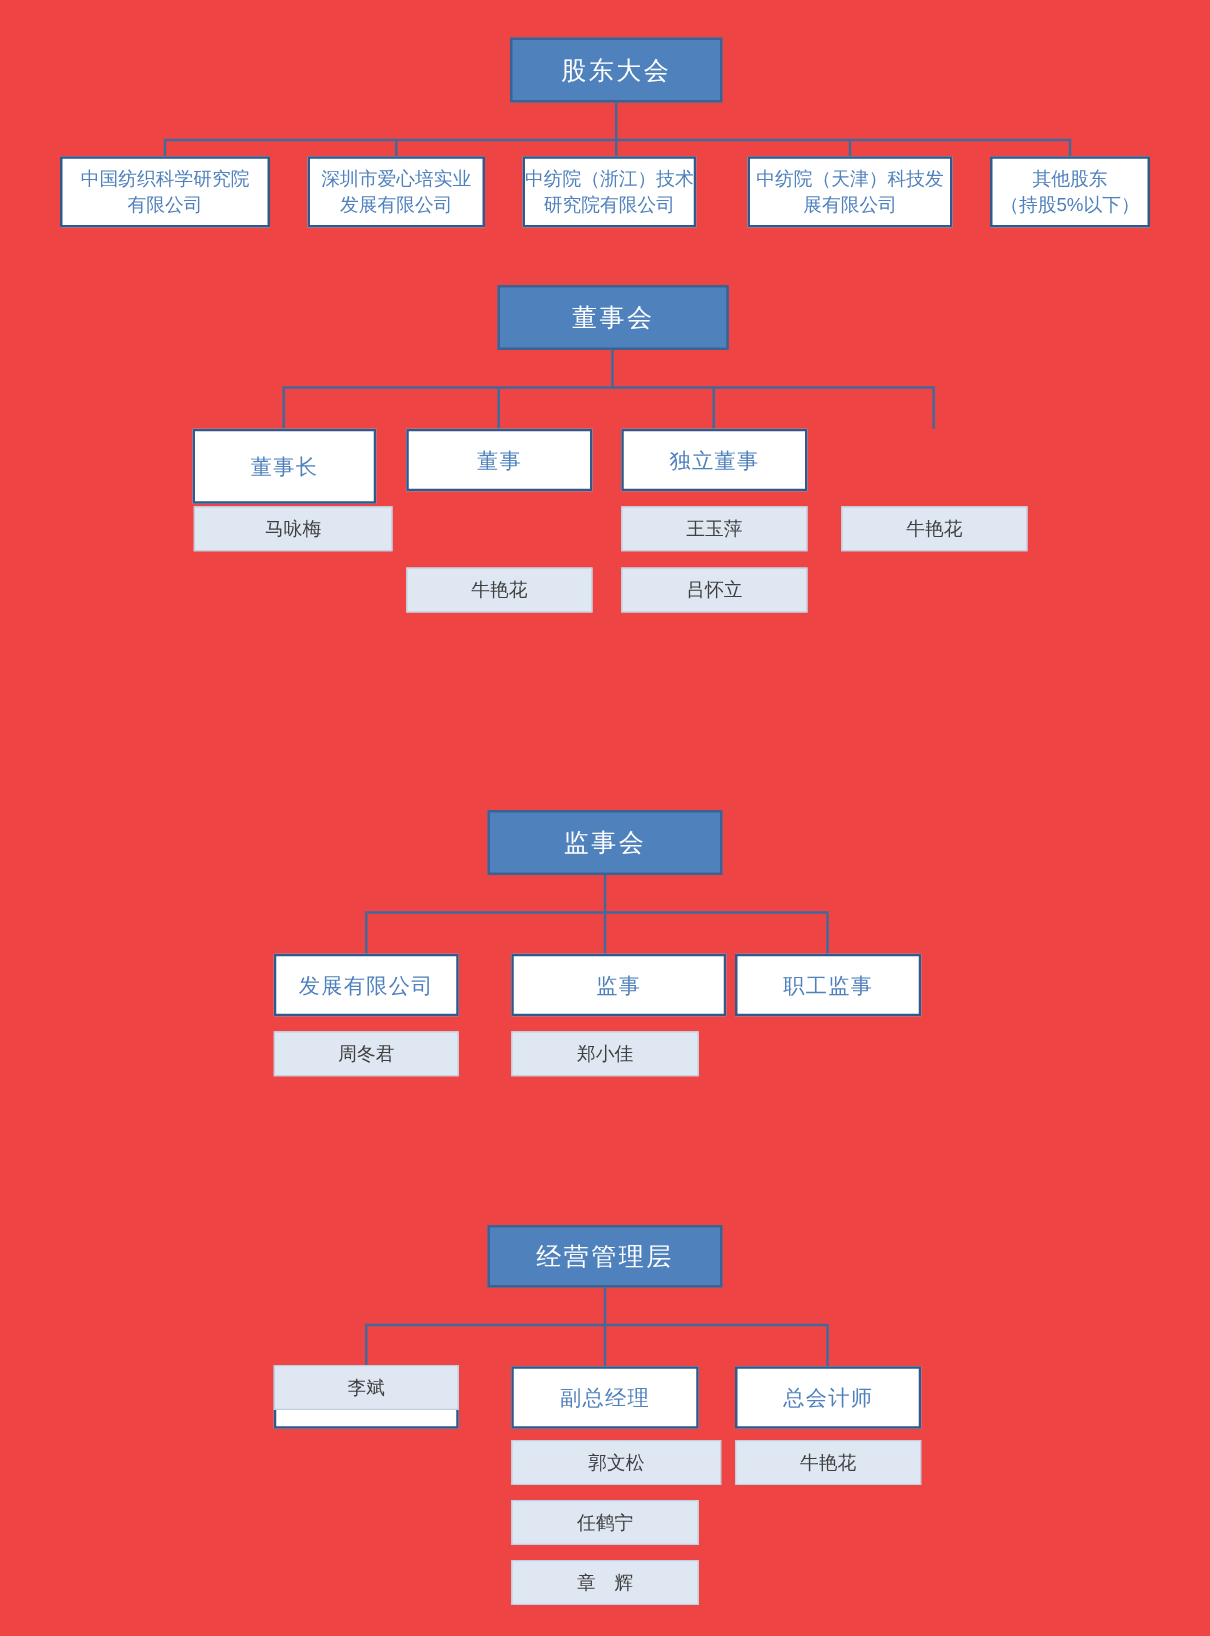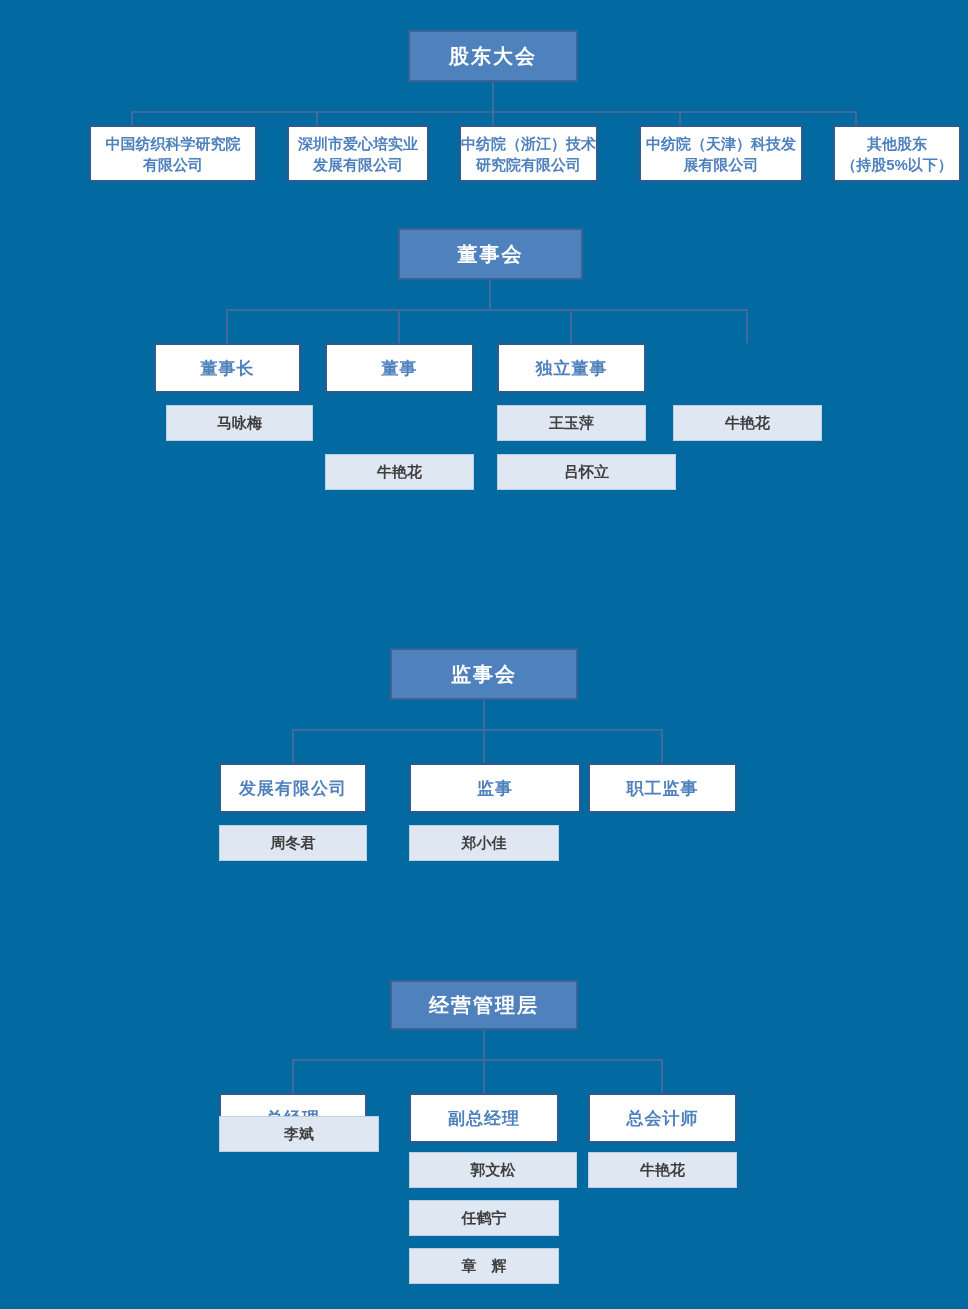--- a/index.html
+++ b/index.html
@@ -3,24 +3,24 @@
 <meta charset="utf-8">
 <style>
   :root{
     --header-fill:#4F81BD; --header-border:#3A6293; --header-text:#FFFFFF;
     --title-border:#31598C; --title-text:#4F81BD;
     --member-fill:#DEE7F2; --member-border:#BFCEE0; --member-text:#3F3F3F;
     --line-color:#41699C; --sh-text:#4F81BD;
   }
   html,body{margin:0;padding:0;background:#ffffff;}
   body{font-family:"Liberation Sans","DejaVu Sans",sans-serif;}
-  .canvas{position:relative;width:968px;height:1309px;background:#0369a1;overflow:hidden;font-weight:bold;}
+  .canvas{position:relative;width:968px;height:1309px;background:#ef4444;overflow:hidden;}
   .box{position:absolute;box-sizing:border-box;display:flex;align-items:center;justify-content:center;text-align:center;}
   .hdr-box{background:var(--header-fill);border:2px solid var(--header-border);color:var(--header-text);font-size:20px;letter-spacing:2px;}
-  .sh-box{background:#ffffff;border:2px solid var(--title-border);color:var(--sh-text);font-size:15px;flex-direction:column;line-height:21px;margin-left:41px;}
+  .sh-box{background:#ffffff;border:2px solid var(--title-border);color:var(--sh-text);font-size:15px;flex-direction:column;line-height:21px;}
   .title-box{background:#ffffff;border:2px solid var(--title-border);color:var(--title-text);font-size:17px;letter-spacing:1px;}
   .member-box{background:var(--member-fill);border:1px solid var(--member-border);color:var(--member-text);font-size:15px;}
   .ln{position:absolute;background:var(--line-color);}
   .ln.v{width:2px;}
   .ln.h{height:2px;}
 </style>
 </head>
 <body>
 
 <div class="canvas">
@@ -62,40 +62,40 @@
   <div class="ln h" style="left:226px;top:309px;width:522px"></div>
   <div class="ln v" style="left:226px;top:311px;height:32px"></div>
   <div class="ln v" style="left:398px;top:311px;height:32px"></div>
   <div class="ln v" style="left:570px;top:311px;height:32px"></div>
   <div class="ln v" style="left:746px;top:311px;height:32px"></div>
 
   <div class="box hdr-box" style="left:398px;top:228px;width:185px;height:52px">
     <span>董事会</span>
   </div>
 
-  <div class="box title-box" style="left:154px;top:343px;width:147px;height:50px">
+  <div class="box title-box" style="left:154px;top:343px;width:147px;height:60px">
     <span>董事长</span>
   </div>
   <div class="box title-box" style="left:325px;top:343px;width:149px;height:50px">
     <span>董事</span>
   </div>
   <div class="box title-box" style="left:497px;top:343px;width:149px;height:50px">
     <span>独立董事</span>
   </div>
 
-  <div class="box member-box" style="left:166px;top:405px;width:147px;height:36px">
+  <div class="box member-box" style="left:155px;top:405px;width:159px;height:36px">
     <span>马咏梅</span>
   </div>
   <div class="box member-box" style="left:325px;top:454px;width:149px;height:36px">
     <span>牛艳花</span>
   </div>
   <div class="box member-box" style="left:497px;top:405px;width:149px;height:36px">
     <span>王玉萍</span>
   </div>
-  <div class="box member-box" style="left:497px;top:454px;width:179px;height:36px">
+  <div class="box member-box" style="left:497px;top:454px;width:149px;height:36px">
     <span>吕怀立</span>
   </div>
   <div class="box member-box" style="left:673px;top:405px;width:149px;height:36px">
     <span>牛艳花</span>
   </div>
 
   <div class="ln v" style="left:483px;top:700px;height:30px"></div>
   <div class="ln h" style="left:292px;top:729px;width:371px"></div>
   <div class="ln v" style="left:292px;top:731px;height:32px"></div>
   <div class="ln v" style="left:483px;top:731px;height:32px"></div>
@@ -135,21 +135,21 @@
   <div class="box title-box" style="left:219px;top:1093px;width:148px;height:50px">
     <span>总经理</span>
   </div>
   <div class="box title-box" style="left:409px;top:1093px;width:150px;height:50px">
     <span>副总经理</span>
   </div>
   <div class="box title-box" style="left:588px;top:1093px;width:149px;height:50px">
     <span>总会计师</span>
   </div>
 
-  <div class="box member-box" style="left:219px;top:1116px;width:160px;height:36px">
+  <div class="box member-box" style="left:219px;top:1092px;width:148px;height:36px">
     <span>李斌</span>
   </div>
   <div class="box member-box" style="left:409px;top:1152px;width:168px;height:36px">
     <span>郭文松</span>
   </div>
   <div class="box member-box" style="left:409px;top:1200px;width:150px;height:36px">
     <span>任鹤宁</span>
   </div>
   <div class="box member-box" style="left:409px;top:1248px;width:150px;height:36px">
     <span>章　辉</span>

